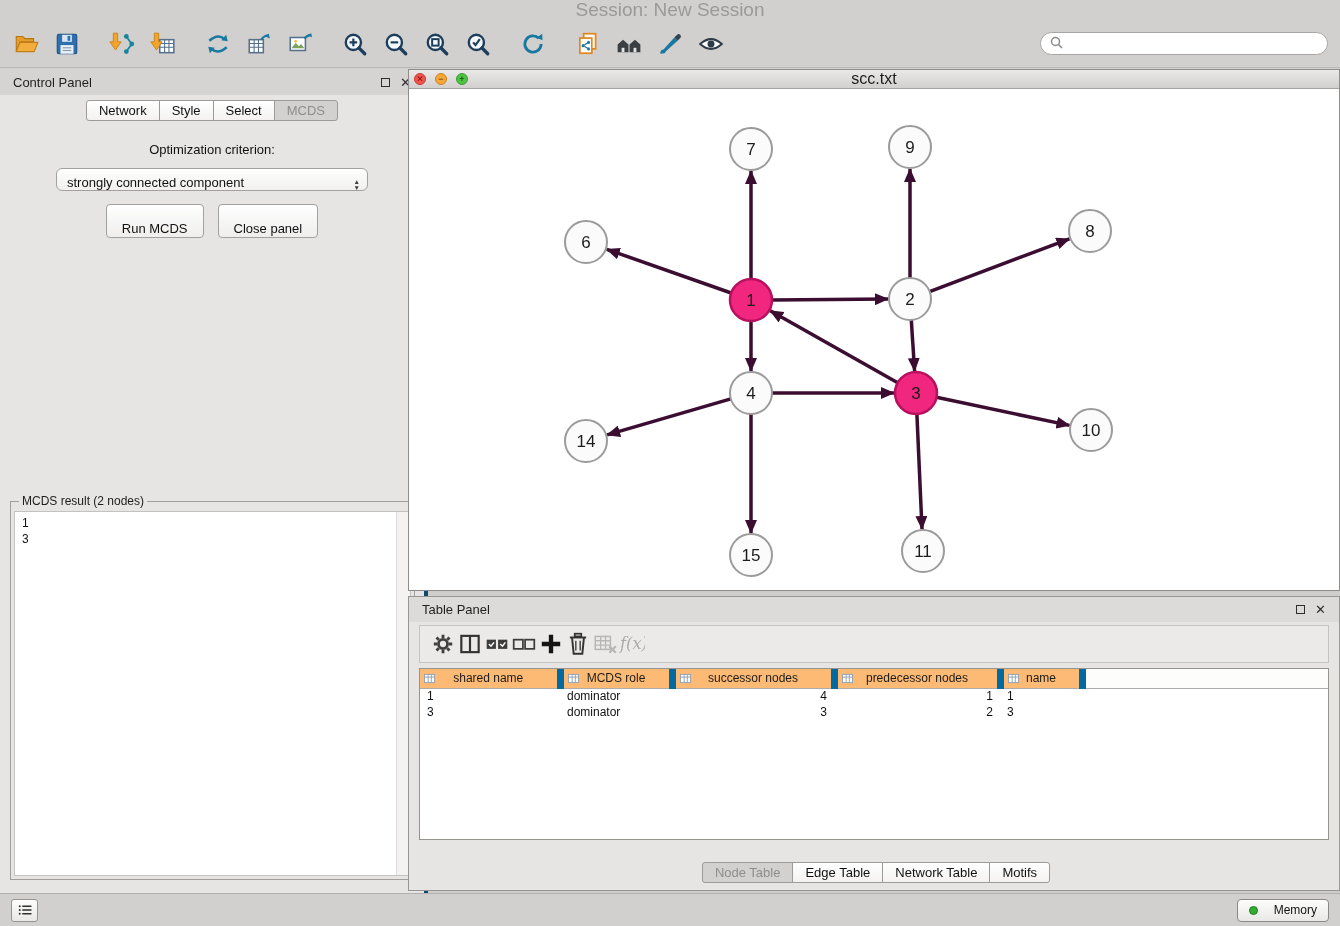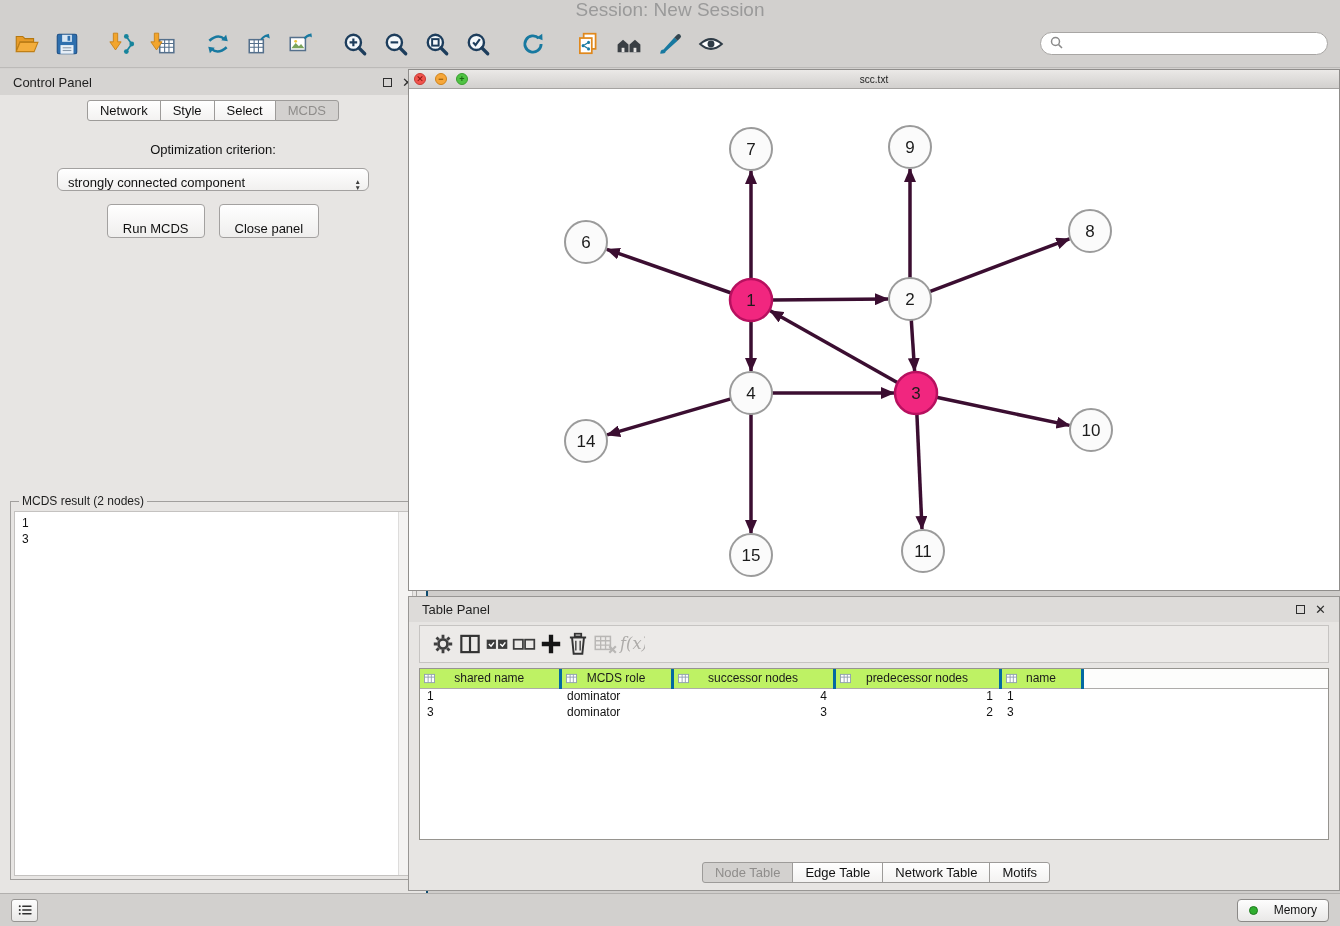--- a/index.html
+++ b/index.html
@@ -8,21 +8,21 @@
  background:#d2d0ce;font-size:13px;color:#111;}
 .titlebar{height:20px;display:flex;align-items:center;justify-content:center;font-size:19px;color:#9a9a9a;}
 .toolbar{height:48px;display:flex;align-items:center;padding:0 12px;border-bottom:1px solid #bcbab8;}
 .tool-group{display:flex;align-items:center;gap:13px;margin-right:27px;}
 .tool-btn{width:28px;height:28px;display:flex;align-items:center;justify-content:center;cursor:default;}
 .tool-btn svg{width:26px;height:26px;}
 .search-box{margin-left:auto;width:288px;height:23px;background:#fff;border:1px solid #a8a6a4;
  border-radius:12px;display:flex;align-items:center;padding:0 9px;gap:5px;}
 .search-box input{border:none;outline:none;flex:1;font-size:12px;background:transparent;font-family:inherit;}
 .workspace{position:absolute;top:69px;left:0;right:0;bottom:33px;background:#cfcdcb;}
-.control-panel{position:absolute;left:0;top:0;width:428px;height:100%;background:#e7e5e3;border-right:2px solid #0c4a6e;}
+.control-panel{position:absolute;left:0;top:0;width:428px;height:100%;background:#e7e5e3;border-right:4px solid #0c4a6e;}
 .panel-header{height:26px;display:flex;align-items:center;padding:0 13px;font-size:13px;color:#1f1f1f;background:#d6d4d2;}
 .win-icons{margin-left:auto;display:flex;align-items:center;gap:10px;}
 .sq-icon{width:9px;height:9px;border:1.5px solid #2e2e2e;display:inline-block;}
 .x-icon{font-size:13px;font-weight:bold;color:#2e2e2e;line-height:1;}
 .cp-tabs{display:flex;justify-content:center;padding-top:5px;}
 .seg-tab{font-family:inherit;font-size:13px;height:21px;padding:0 12px;background:linear-gradient(#ffffff,#f3f2f1);
  border:1px solid #9d9b99;margin-left:-1px;color:#111;cursor:default;}
 .seg-tab:first-child{border-radius:3px 0 0 3px;margin-left:0;}
 .seg-tab:last-child{border-radius:0 3px 3px 0;}
 .seg-tab.active{background:#d3d1cf;color:#8f8d8b;}
@@ -40,30 +40,30 @@
 .result-area::after{content:"";position:absolute;top:0;right:0;width:13px;height:100%;background:#f4f3f2;border-left:1px solid #dddcdb;}
 .network-window{position:absolute;left:408px;top:0;width:932px;height:522px;border:1px solid #8f8d8b;background:#fff;}
 .net-titlebar{height:19px;background:linear-gradient(#ebe9e7,#d2d0ce);border-bottom:1px solid #a5a3a1;
  position:relative;display:flex;align-items:center;justify-content:center;}
 .traffic{position:absolute;left:5px;top:3px;display:flex;gap:9px;}
 .tl{width:12px;height:12px;border-radius:50%;display:flex;align-items:center;justify-content:center;
  font-size:9px;font-weight:bold;line-height:1;cursor:default;}
 .tl.close{background:#f2544d;border:1px solid #c63b35;color:#7e120e;}
 .tl.min{background:#f6a73a;border:1px solid #cf831a;color:#8a5205;}
 .tl.zoom{background:#50c343;border:1px solid #3a9e30;color:#1a6812;}
-.net-title{font-size:10px;color:#1c1c1c;}
+.net-title{font-size:16px;color:#1c1c1c;}
 .net-canvas{position:absolute;top:19px;left:0;right:0;bottom:0;overflow:hidden;background:#fff;}
 .table-panel{position:absolute;left:408px;top:527px;width:932px;height:295px;background:#e7e5e3;border:1px solid #989694;}
 .table-panel .panel-header{background:#dddbd9;height:25px;}
 .tbl-toolbar{margin:3px 10px 0;height:38px;border:1px solid #c6c4c2;background:#eceae8;
  display:flex;align-items:center;padding:0 9px;}
 .tbl-toolbar .tool-btn{width:27px;height:27px;}
 .tbl-wrap{margin:5px 10px 0;height:172px;background:#fff;border:1px solid #96948f;overflow:hidden;}
 table.node-table{width:100%;border-collapse:collapse;font-size:12px;table-layout:fixed;}
-.node-table th{height:19px;background:#bef264;border-right:3px solid #0369a1;border-bottom:1px solid #aeacaa;
+.node-table th{height:19px;background:#fdba74;border-right:7px solid #0369a1;border-bottom:1px solid #aeacaa;
  font-weight:normal;position:relative;text-align:center;color:#1b1b1b;overflow:hidden;white-space:nowrap;}
 .node-table th .col-icon{position:absolute;left:4px;top:4px;}
 .node-table th.filler{background:#fdfdfc;border-right:none;}
 .node-table td{height:16px;padding:0 7px;color:#111;overflow:hidden;white-space:nowrap;}
 .bottom-tabs{position:absolute;left:4px;right:0;bottom:7px;display:flex;justify-content:center;}
 .statusbar{position:absolute;left:0;right:0;bottom:0;height:33px;border-top:1px solid #b2b0ae;
  display:flex;align-items:center;padding:0 11px;background:#d2d0ce;}
 .hamburger-btn{width:27px;height:23px;border:1px solid #979593;border-radius:3px;
  background:linear-gradient(#fdfdfd,#e9e8e7);display:flex;align-items:center;justify-content:center;}
 .memory-btn{margin-left:auto;height:23px;padding:0 11px;border:1px solid #8b8987;border-radius:4px;

